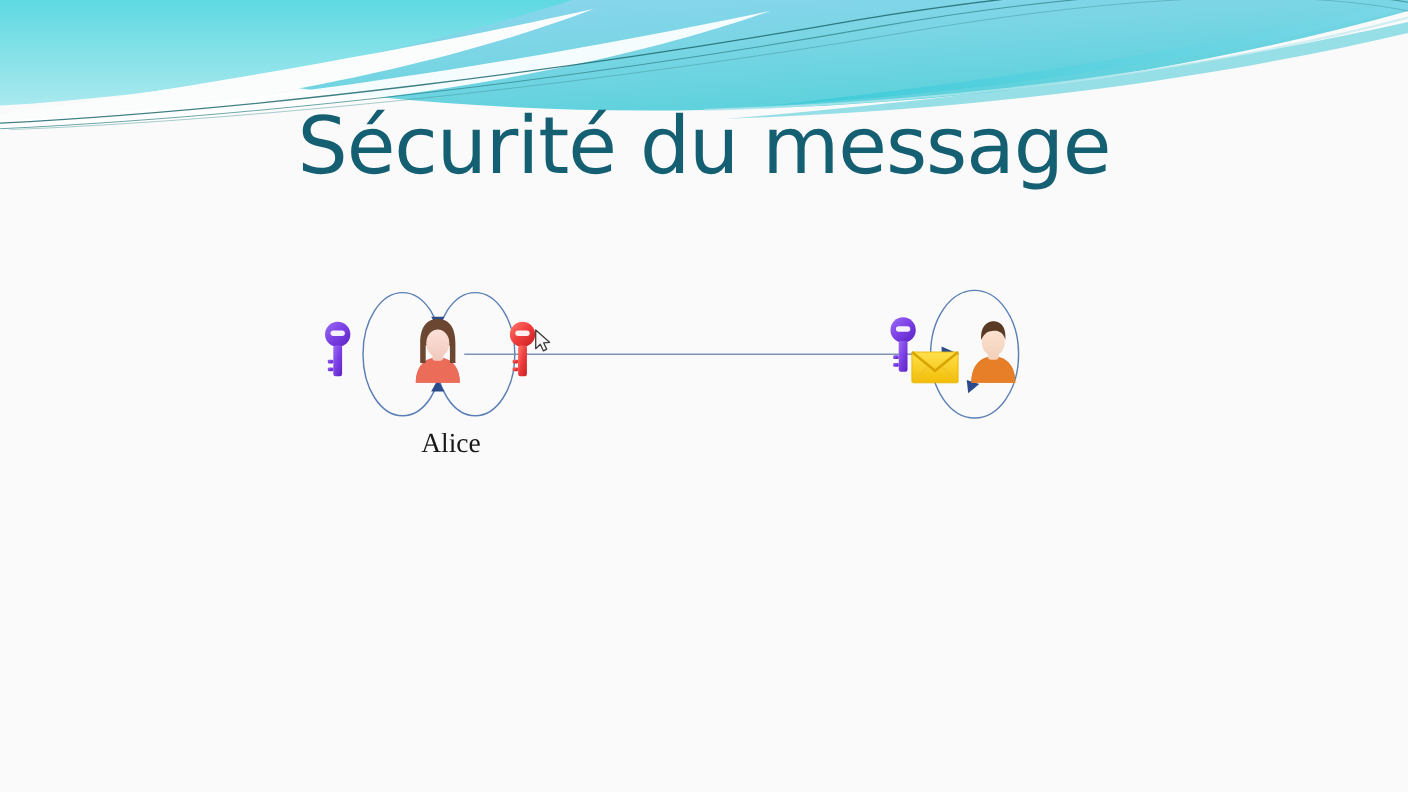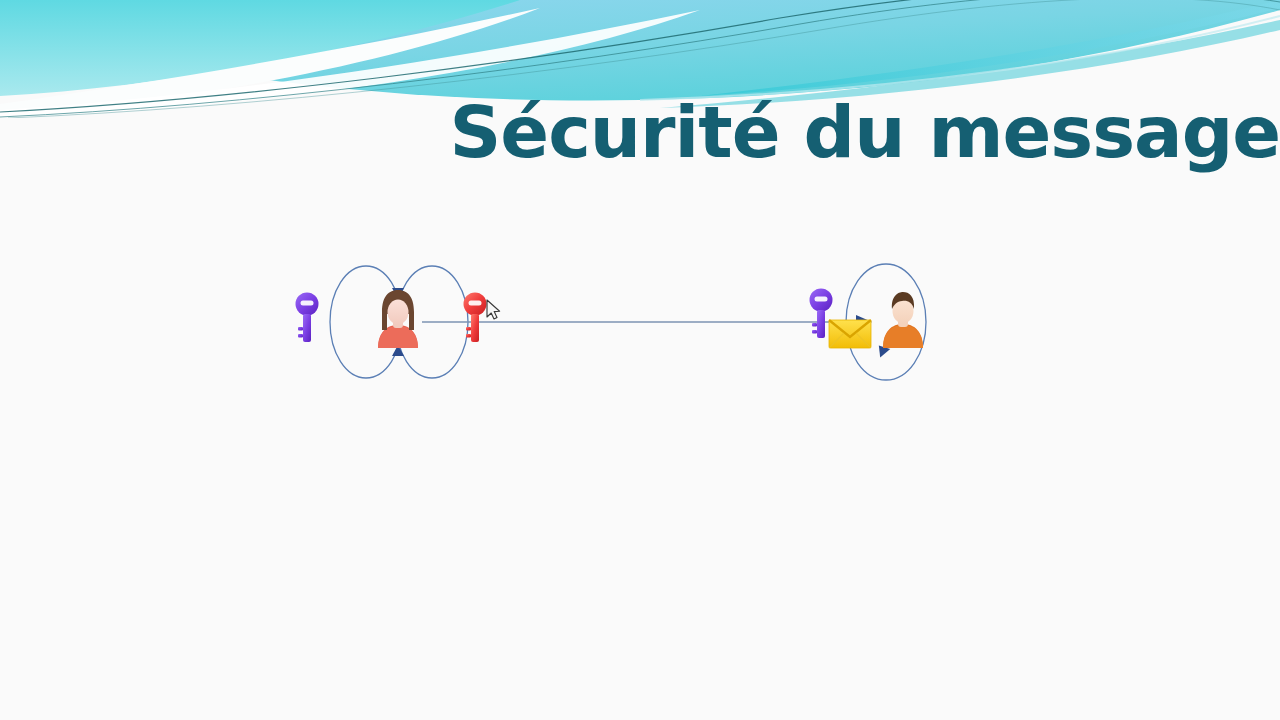--- a/index.html
+++ b/index.html
@@ -20,24 +20,24 @@
     top: 0; left: 0;
     width: 1280px;
     height: 118px;
     overflow: hidden;
   }
   #slide-title {
     position: absolute;
     top: 96px;
     left: 0;
     width: 1280px;
-    text-align: right;
+    text-align: center;
     font-family: "DejaVu Sans", sans-serif;
     font-size: 72px;
-    font-weight: 700;
+    font-weight: 400;
     letter-spacing: -1px;
     color: #155f72;
     line-height: 1;
     white-space: nowrap;
   }
   .actor-label {
     position: absolute;
     font-family: "Liberation Serif", serif;
     font-size: 25px;
     color: #17181a;
@@ -203,14 +203,15 @@
       <rect x="0" y="0" width="42" height="28" rx="1.5" fill="url(#envGrad)" stroke="#e8b400" stroke-width="0.8"></rect>
       <path d="M0,0 L21,17 L42,0" fill="none" stroke="#d9a400" stroke-width="2.4"></path>
       <path d="M0,28 L15,13 M42,28 L27,13" fill="none" stroke="#e9c22a" stroke-width="1.2" opacity="0.7"></path>
     </g>
 
     <g transform="translate(487,300)">
       <path d="M0,0 L0,17 L4.2,13 L7,19 L10,17.4 L7.2,11.6 L12.6,11.2 Z" fill="#f7f7f7" stroke="#3a3a3a" stroke-width="1.15" stroke-linejoin="round"></path>
     </g>
   </svg>
 
+  <div class="actor-label" id="label-alice">Alice</div>
 
 </div>
 
 </body></html>

